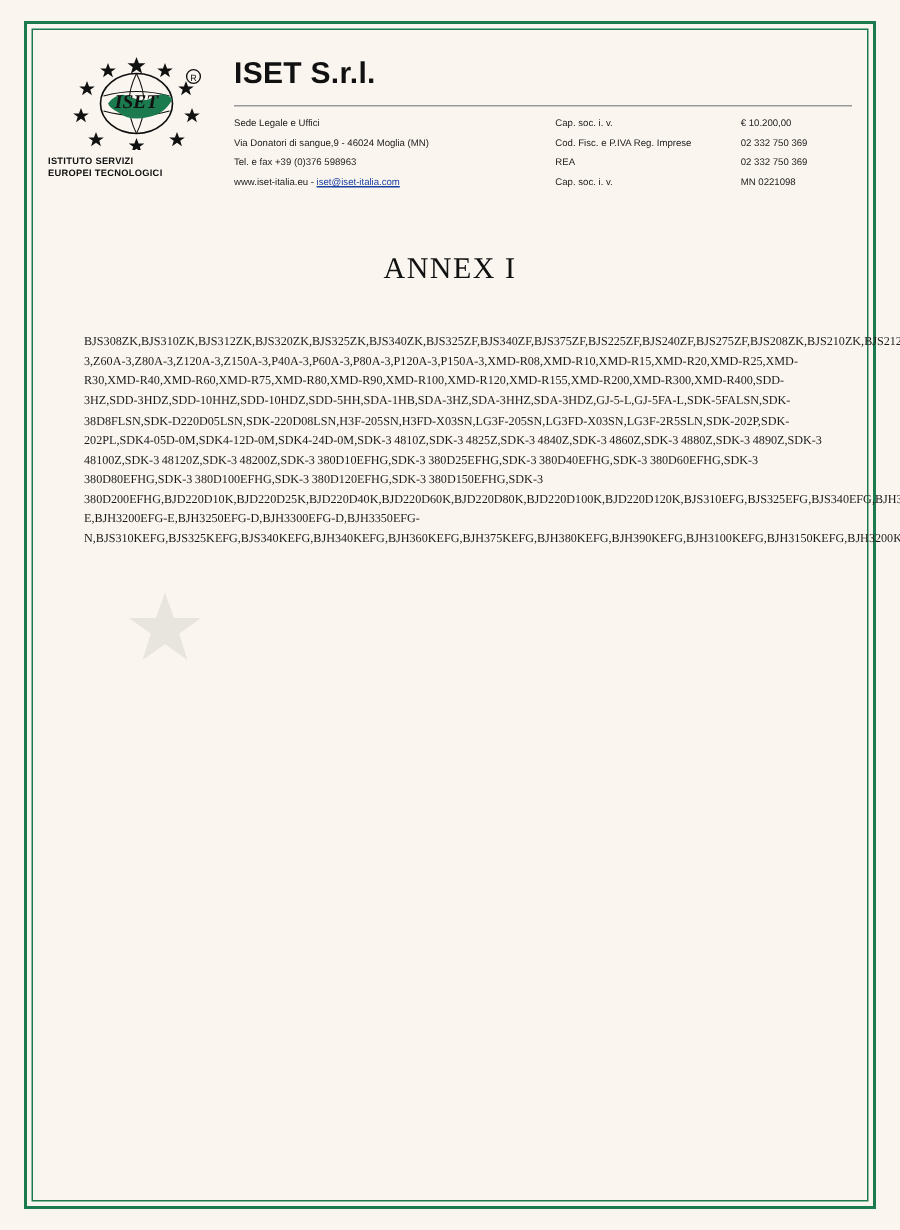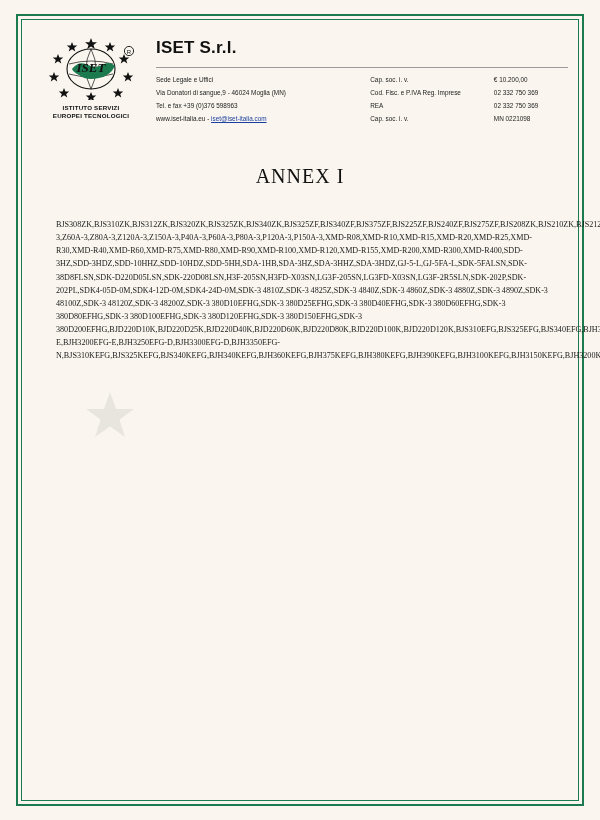--- a/index.html
+++ b/index.html
@@ -48,21 +48,20 @@
 
   
   .header {
     display: flex;
     align-items: flex-start;
     padding-top: 6px;
   }
   .logo-block {
     width: 118px;
     flex: 0 0 118px;
-    text-align: center;
     padding-top: 2px;
   }
   .logo-mark {
     position: relative;
     width: 92px;
     height: 62px;
     margin: 0 auto;
   }
   .logo-mark svg { display: block; }
   .logo-caption {
@@ -72,21 +71,21 @@
     letter-spacing: 0.2px;
     color: #111;
     line-height: 1.35;
   }
   .company-block {
     flex: 1 1 auto;
     padding-left: 6px;
     padding-top: 2px;
   }
   .company-name {
-    font-size: 17px;
+    font-size: 20px;
     font-weight: bold;
     color: #111;
     letter-spacing: 0.2px;
     margin-bottom: 9px;
   }
   .rule {
     height: 1px;
     background: #9a9a9a;
     margin-bottom: 6px;
   }

